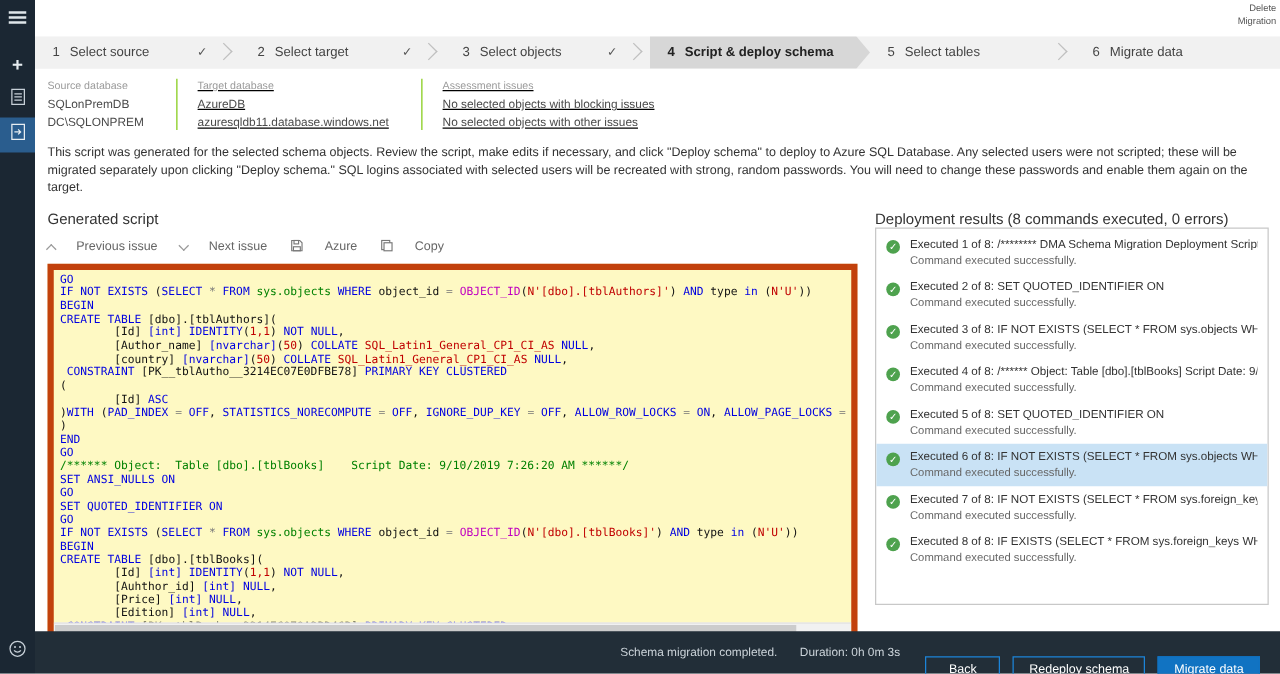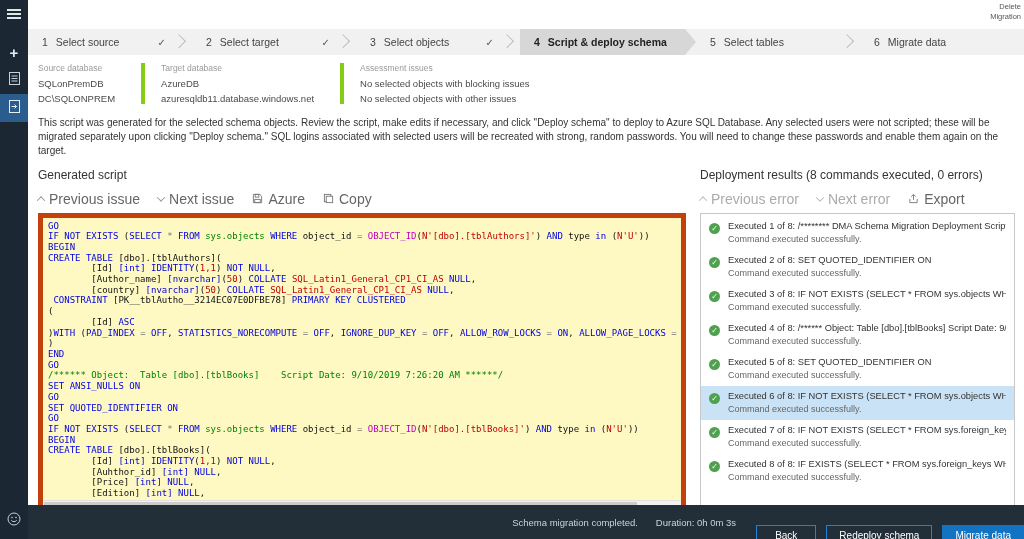--- a/index.html
+++ b/index.html
@@ -29,34 +29,34 @@
   .step.active { background: #d7d7d7; font-weight: bold; color: #222; flex: 1.08;
     clip-path: polygon(0 0, calc(100% - 11px) 0, 100% 50%, calc(100% - 11px) 100%, 0 100%); }
   .step:not(.active):not(:last-child)::after { content: ""; position: absolute; right: 8px; top: 50%; width: 9px; height: 9px;
     border-top: 1px solid #bfbfbf; border-right: 1px solid #bfbfbf; transform: translateY(-58%) rotate(45deg); }
   .step-check { margin-left: auto; margin-right: 26px; color: #555; font-size: 10px; font-weight: normal; }
 
   
   .infobar { display: flex; padding: 8px 0 9px 10px; }
   .info-col { padding: 0 26px 0 16px; }
   .info-col:first-child { padding-left: 0; }
-  .info-col + .info-col { border-left: 4px solid #84cc16; }
+  .info-col + .info-col { border-left: 1px solid #84cc16; text-decoration: underline; }
   .info-label { font-size: 8.5px; color: #9a9a9a; margin-bottom: 5px; }
   .info-val { font-size: 9.5px; color: #4a4a4a; margin-bottom: 4px; }
   .info-val:last-child { margin-bottom: 0; }
 
   .desc { margin: 3px 10px 0 10px; font-size: 10px; color: #333; line-height: 1.42; }
 
   
   .panels { display: flex; gap: 14px; margin: 9px 9px 0 10px; }
   .col-left { width: 648px; flex: none; }
   .col-right { flex: 1; min-width: 0; }
   .panel-title { font-size: 12px; color: #333; }
   .toolbar { display: flex; align-items: center; gap: 18px; margin: 9px 0 6px; }
-  .tb-item { display: flex; align-items: center; gap: 5px; font-size: 14px; color: #666; background: none; border: none; padding: 0; cursor: pointer; font-family: inherit; justify-content: flex-end; }
+  .tb-item { display: flex; align-items: center; gap: 17px; font-size: 10px; color: #666; background: none; border: none; padding: 0; cursor: pointer; font-family: inherit; justify-content: flex-end; }
   .tb-item.disabled { color: #ababab; }
   .chev { display: inline-block; width: 6px; height: 6px; }
   .chev-up { border-top: 1px solid #999; border-left: 1px solid #999; transform: rotate(45deg) translate(1px,1px); }
   .chev-down { border-bottom: 1px solid #999; border-right: 1px solid #999; transform: rotate(45deg) translate(-1px,-1px); }
   .disabled .chev-up { border-color: #bbb; } .disabled .chev-down { border-color: #bbb; }
 
   
   .editor { height: 302px; border: 5px solid #c2410c; position: relative; overflow: hidden; background: #fef9c3; }
   .code { padding: 3px 0 0 5px; font-family: "DejaVu Sans Mono", monospace; font-size: 9px; line-height: 10.7px; white-space: pre; }
   .tk-k { color: #0000e0; }
@@ -72,21 +72,21 @@
 
   
   .results { height: 302px; border: 1px solid #c8c8c8; background: #fff; overflow: hidden; padding-top: 2px; }
   .result-item { position: relative; padding: 5px 8px 6px 27px; cursor: pointer; }
   .result-item.selected { background: #c9e2f5; }
   .check-circle { position: absolute; left: 8px; top: 7px; width: 11px; height: 11px; border-radius: 50%; background: #4ea24e; color: #fff; font-size: 8px; line-height: 11px; text-align: center; }
   .result-title { font-size: 9.3px; color: #333; white-space: nowrap; overflow: hidden; }
   .result-sub { font-size: 9px; color: #666; margin-top: 3px; }
 
   
-  .footer { position: absolute; left: 28px; right: 0; bottom: 0; height: 34px; background: #222e38; display: flex; align-items: center; justify-content: flex-end; gap: 10px; padding-right: 0; z-index: 4; }
+  .footer { position: absolute; left: 28px; right: 0; bottom: 0; height: 34px; background: #222e38; display: flex; align-items: center; justify-content: flex-end; gap: 10px; padding-right: 16px; z-index: 4; }
   .status { color: #ccd4da; font-size: 9.5px; display: flex; gap: 18px; margin-right: 10px; }
   .btn { height: 22px; font-size: 10px; color: #fff; border: 1px solid #1c84d8; background: transparent; padding: 0 18px; cursor: pointer; font-family: inherit; margin-top: 27px; }
   .btn.primary { background: #1173c2; border-color: #1173c2; padding: 0 12px; }
   .btn.mid { padding: 0 12px; }
 </style>
 </head>
 <body>
 
 <div class="app">
 
@@ -225,39 +225,20 @@
         <div class="editor">
           <div class="code"><div class="code-line"><span class="tk-k">GO</span></div><div class="code-line"><span class="tk-k">IF NOT EXISTS </span><span class="tk-p">(</span><span class="tk-k">SELECT </span><span class="tk-o">* </span><span class="tk-k">FROM </span><span class="tk-y">sys.objects </span><span class="tk-k">WHERE </span><span class="tk-p">object_id </span><span class="tk-o">= </span><span class="tk-f">OBJECT_ID</span><span class="tk-p">(</span><span class="tk-s">N'[dbo].[tblAuthors]'</span><span class="tk-p">) </span><span class="tk-k">AND </span><span class="tk-p">type </span><span class="tk-k">in </span><span class="tk-p">(</span><span class="tk-s">N'U'</span><span class="tk-p">))</span></div><div class="code-line"><span class="tk-k">BEGIN</span></div><div class="code-line"><span class="tk-k">CREATE TABLE </span><span class="tk-p">[dbo].[tblAuthors](</span></div><div class="code-line"><span class="tk-p">        [Id] </span><span class="tk-k">[int] IDENTITY</span><span class="tk-p">(</span><span class="tk-n">1,1</span><span class="tk-p">) </span><span class="tk-k">NOT NULL</span><span class="tk-p">,</span></div><div class="code-line"><span class="tk-p">        [Author_name] </span><span class="tk-k">[nvarchar]</span><span class="tk-p">(</span><span class="tk-n">50</span><span class="tk-p">) </span><span class="tk-k">COLLATE </span><span class="tk-s">SQL_Latin1_General_CP1_CI_AS </span><span class="tk-k">NULL</span><span class="tk-p">,</span></div><div class="code-line"><span class="tk-p">        [country] </span><span class="tk-k">[nvarchar]</span><span class="tk-p">(</span><span class="tk-n">50</span><span class="tk-p">) </span><span class="tk-k">COLLATE </span><span class="tk-s">SQL_Latin1_General_CP1_CI_AS </span><span class="tk-k">NULL</span><span class="tk-p">,</span></div><div class="code-line"><span class="tk-k"> CONSTRAINT </span><span class="tk-p">[PK__tblAutho__3214EC07E0DFBE78] </span><span class="tk-k">PRIMARY KEY CLUSTERED</span></div><div class="code-line"><span class="tk-p">(</span></div><div class="code-line"><span class="tk-p">        [Id] </span><span class="tk-k">ASC</span></div><div class="code-line"><span class="tk-p">)</span><span class="tk-k">WITH </span><span class="tk-p">(</span><span class="tk-k">PAD_INDEX </span><span class="tk-o">= </span><span class="tk-k">OFF</span><span class="tk-p">, </span><span class="tk-k">STATISTICS_NORECOMPUTE </span><span class="tk-o">= </span><span class="tk-k">OFF</span><span class="tk-p">, </span><span class="tk-k">IGNORE_DUP_KEY </span><span class="tk-o">= </span><span class="tk-k">OFF</span><span class="tk-p">, </span><span class="tk-k">ALLOW_ROW_LOCKS </span><span class="tk-o">= </span><span class="tk-k">ON</span><span class="tk-p">, </span><span class="tk-k">ALLOW_PAGE_LOCKS </span><span class="tk-o">= </span><span class="tk-k">ON</span></div><div class="code-line"><span class="tk-p">)</span></div><div class="code-line"><span class="tk-k">END</span></div><div class="code-line"><span class="tk-k">GO</span></div><div class="code-line"><span class="tk-c">/****** Object:  Table [dbo].[tblBooks]    Script Date: 9/10/2019 7:26:20 AM ******/</span></div><div class="code-line"><span class="tk-k">SET ANSI_NULLS ON</span></div><div class="code-line"><span class="tk-k">GO</span></div><div class="code-line"><span class="tk-k">SET QUOTED_IDENTIFIER ON</span></div><div class="code-line"><span class="tk-k">GO</span></div><div class="code-line"><span class="tk-k">IF NOT EXISTS </span><span class="tk-p">(</span><span class="tk-k">SELECT </span><span class="tk-o">* </span><span class="tk-k">FROM </span><span class="tk-y">sys.objects </span><span class="tk-k">WHERE </span><span class="tk-p">object_id </span><span class="tk-o">= </span><span class="tk-f">OBJECT_ID</span><span class="tk-p">(</span><span class="tk-s">N'[dbo].[tblBooks]'</span><span class="tk-p">) </span><span class="tk-k">AND </span><span class="tk-p">type </span><span class="tk-k">in </span><span class="tk-p">(</span><span class="tk-s">N'U'</span><span class="tk-p">))</span></div><div class="code-line"><span class="tk-k">BEGIN</span></div><div class="code-line"><span class="tk-k">CREATE TABLE </span><span class="tk-p">[dbo].[tblBooks](</span></div><div class="code-line"><span class="tk-p">        [Id] </span><span class="tk-k">[int] IDENTITY</span><span class="tk-p">(</span><span class="tk-n">1,1</span><span class="tk-p">) </span><span class="tk-k">NOT NULL</span><span class="tk-p">,</span></div><div class="code-line"><span class="tk-p">        [Auhthor_id] </span><span class="tk-k">[int] NULL</span><span class="tk-p">,</span></div><div class="code-line"><span class="tk-p">        [Price] </span><span class="tk-k">[int] NULL</span><span class="tk-p">,</span></div><div class="code-line"><span class="tk-p">        [Edition] </span><span class="tk-k">[int] NULL</span><span class="tk-p">,</span></div><div class="code-line"><span class="tk-k"> CONSTRAINT </span><span class="tk-p">[PK__tblBooks__3214EC079A2BD46B] </span><span class="tk-k">PRIMARY KEY CLUSTERED</span></div><div class="code-line"><span class="tk-p">(</span></div></div>
           <div class="hscrollbar">
             <div class="hthumb"></div>
           </div>
         </div>
       </div>
 
       <div class="col-right">
         <div class="panel-title">Deployment results (8 commands executed, 0 errors)</div>
-        <div class="toolbar">
-          <button class="tb-item disabled">
-            <span class="chev chev-up"></span>
-            <span>Previous error</span>
-          </button>
-          <button class="tb-item disabled">
-            <span class="chev chev-down"></span>
-            <span>Next error</span>
-          </button>
-          <button class="tb-item">
-            <span>
-              <svg width="11" height="11" viewBox="0 0 12 12">
-                  <path d="M6 7.5 V1.5 M3.5 4 6 1.5 8.5 4" fill="none" stroke="#777"></path>
-                  <path d="M2 6.5 V10.5 H10 V6.5" fill="none" stroke="#777"></path>
-                </svg>
-            </span>
-            <span>Export</span>
-          </button>
-        </div>
         <div class="results">
             <div class="result-item">
               <span class="check-circle">✓</span>
               <div class="result-title">Executed 1 of 8: /******** DMA Schema Migration Deployment Script     Script D...</div>
               <div class="result-sub">Command executed successfully.</div>
             </div>
             <div class="result-item">
               <span class="check-circle">✓</span>
               <div class="result-title">Executed 2 of 8: SET QUOTED_IDENTIFIER ON</div>
               <div class="result-sub">Command executed successfully.</div>

